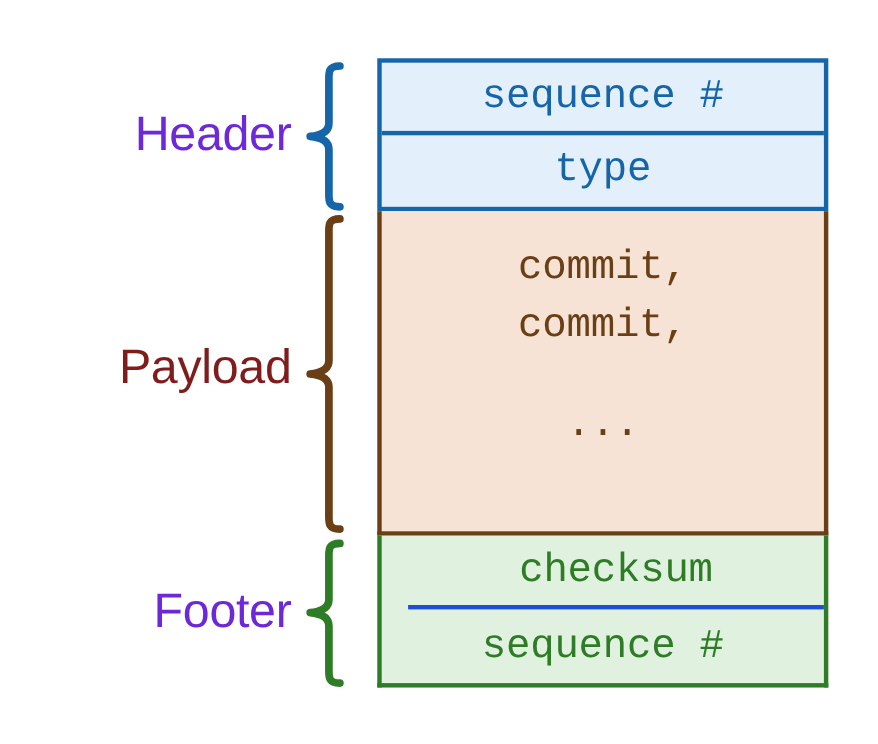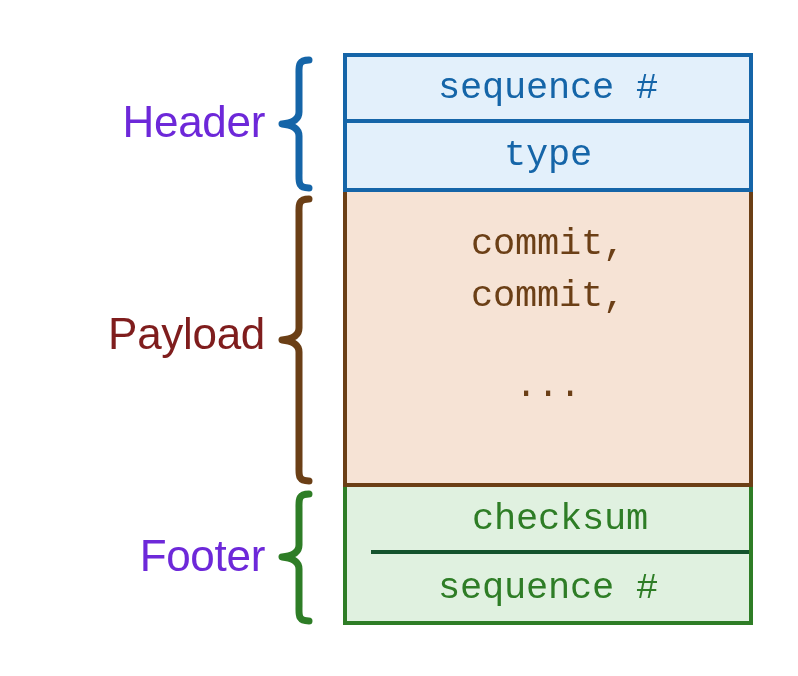--- a/index.html
+++ b/index.html
@@ -71,21 +71,21 @@
     border-bottom: 4px solid #1565a8;
   }
 
   
   .section-footer .field {
     height: 50%;
     color: #2e7d26;
     font-size: 37px;
   }
   .section-footer .field.divider-below {
-    border-bottom: 4px solid #14532d;
+    border-bottom: 4px solid #1d4ed8;
     margin-left: 24px;
   }
 
   
   .payload-body {
     height: 100%;
     display: flex;
     flex-direction: column;
     align-items: center;
     justify-content: flex-start;

